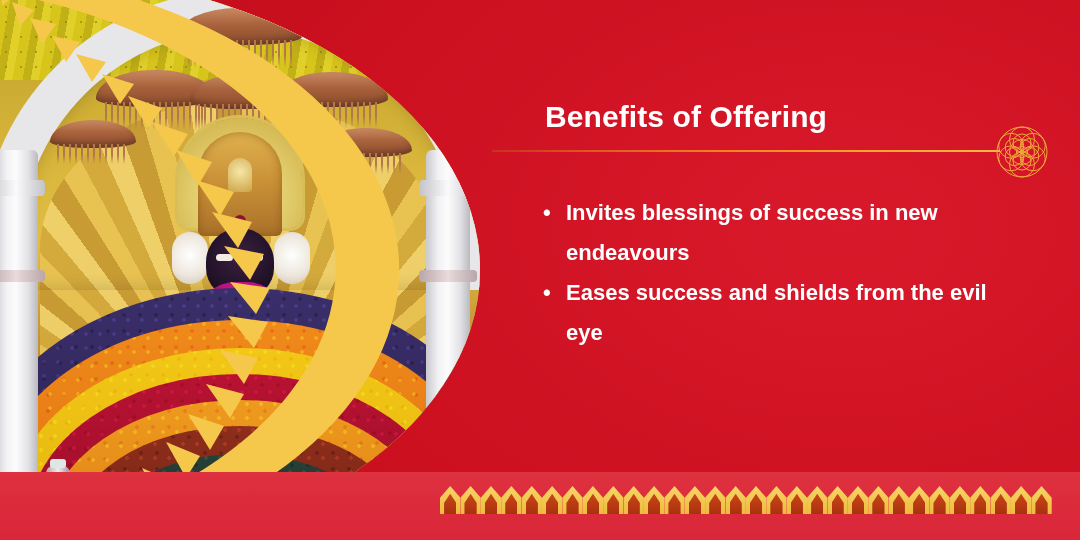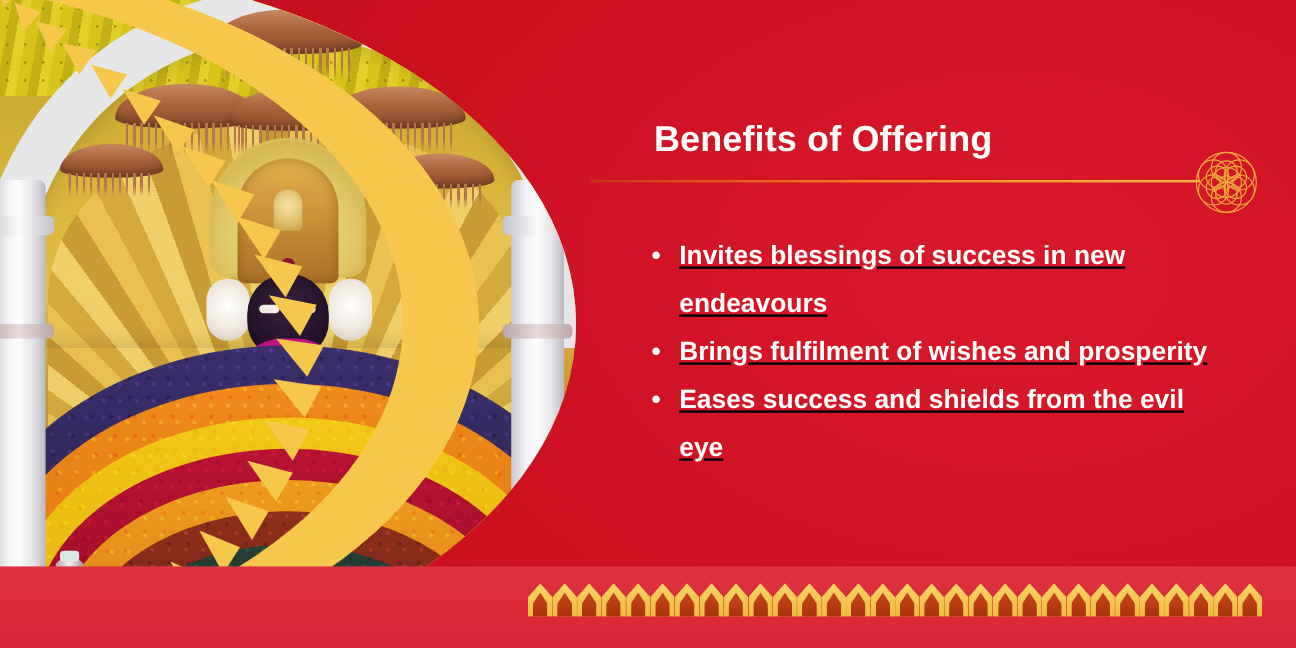--- a/index.html
+++ b/index.html
@@ -210,21 +210,21 @@
   }
   .divider{
     position:absolute;left:492px;top:150px;width:508px;height:2px;
     background:linear-gradient(90deg,#C6321F 0%,#E2551F 18%,#EE8320 45%,#F0A32B 72%,#EFB843 100%);
   }
   .mandala{
     position:absolute;left:996px;top:126px;width:52px;height:52px;
   }
   .bullets{
     position:absolute;left:541px;top:193px;width:470px;
-    list-style:none;margin:0;padding:0;text-decoration:underline;
+    list-style:none;margin:0;padding:0;
   }
   .bullets li{
     position:relative;
     color:#FFFFFF;
     font-size:22px;line-height:40px;font-weight:bold;
     padding-left:25px;
     margin:0 0 0 0;
   }
   .bullets li:before{
     content:"\2022";
@@ -411,21 +411,20 @@
       <circle cx="33.8" cy="30.5" r="9"></circle>
       <circle cx="26" cy="35" r="9"></circle>
       <circle cx="18.2" cy="30.5" r="9"></circle>
       <circle cx="18.2" cy="21.5" r="9"></circle>
       <circle cx="26" cy="26" r="5.5"></circle>
     </g>
   </svg>
 
   <ul class="bullets">
     <li>Invites blessings of success in new endeavours</li>
-    <li>Brings fulfilment of wishes and prosperity</li>
     <li>Eases success and shields from the evil eye</li>
   </ul>
 
   <div class="bottom-band"></div>
   <div class="toran" id="toran">
       <div class="arch">
         <div class="outer"></div>
         <div class="inner"></div>
       </div>
       <div class="arch">

